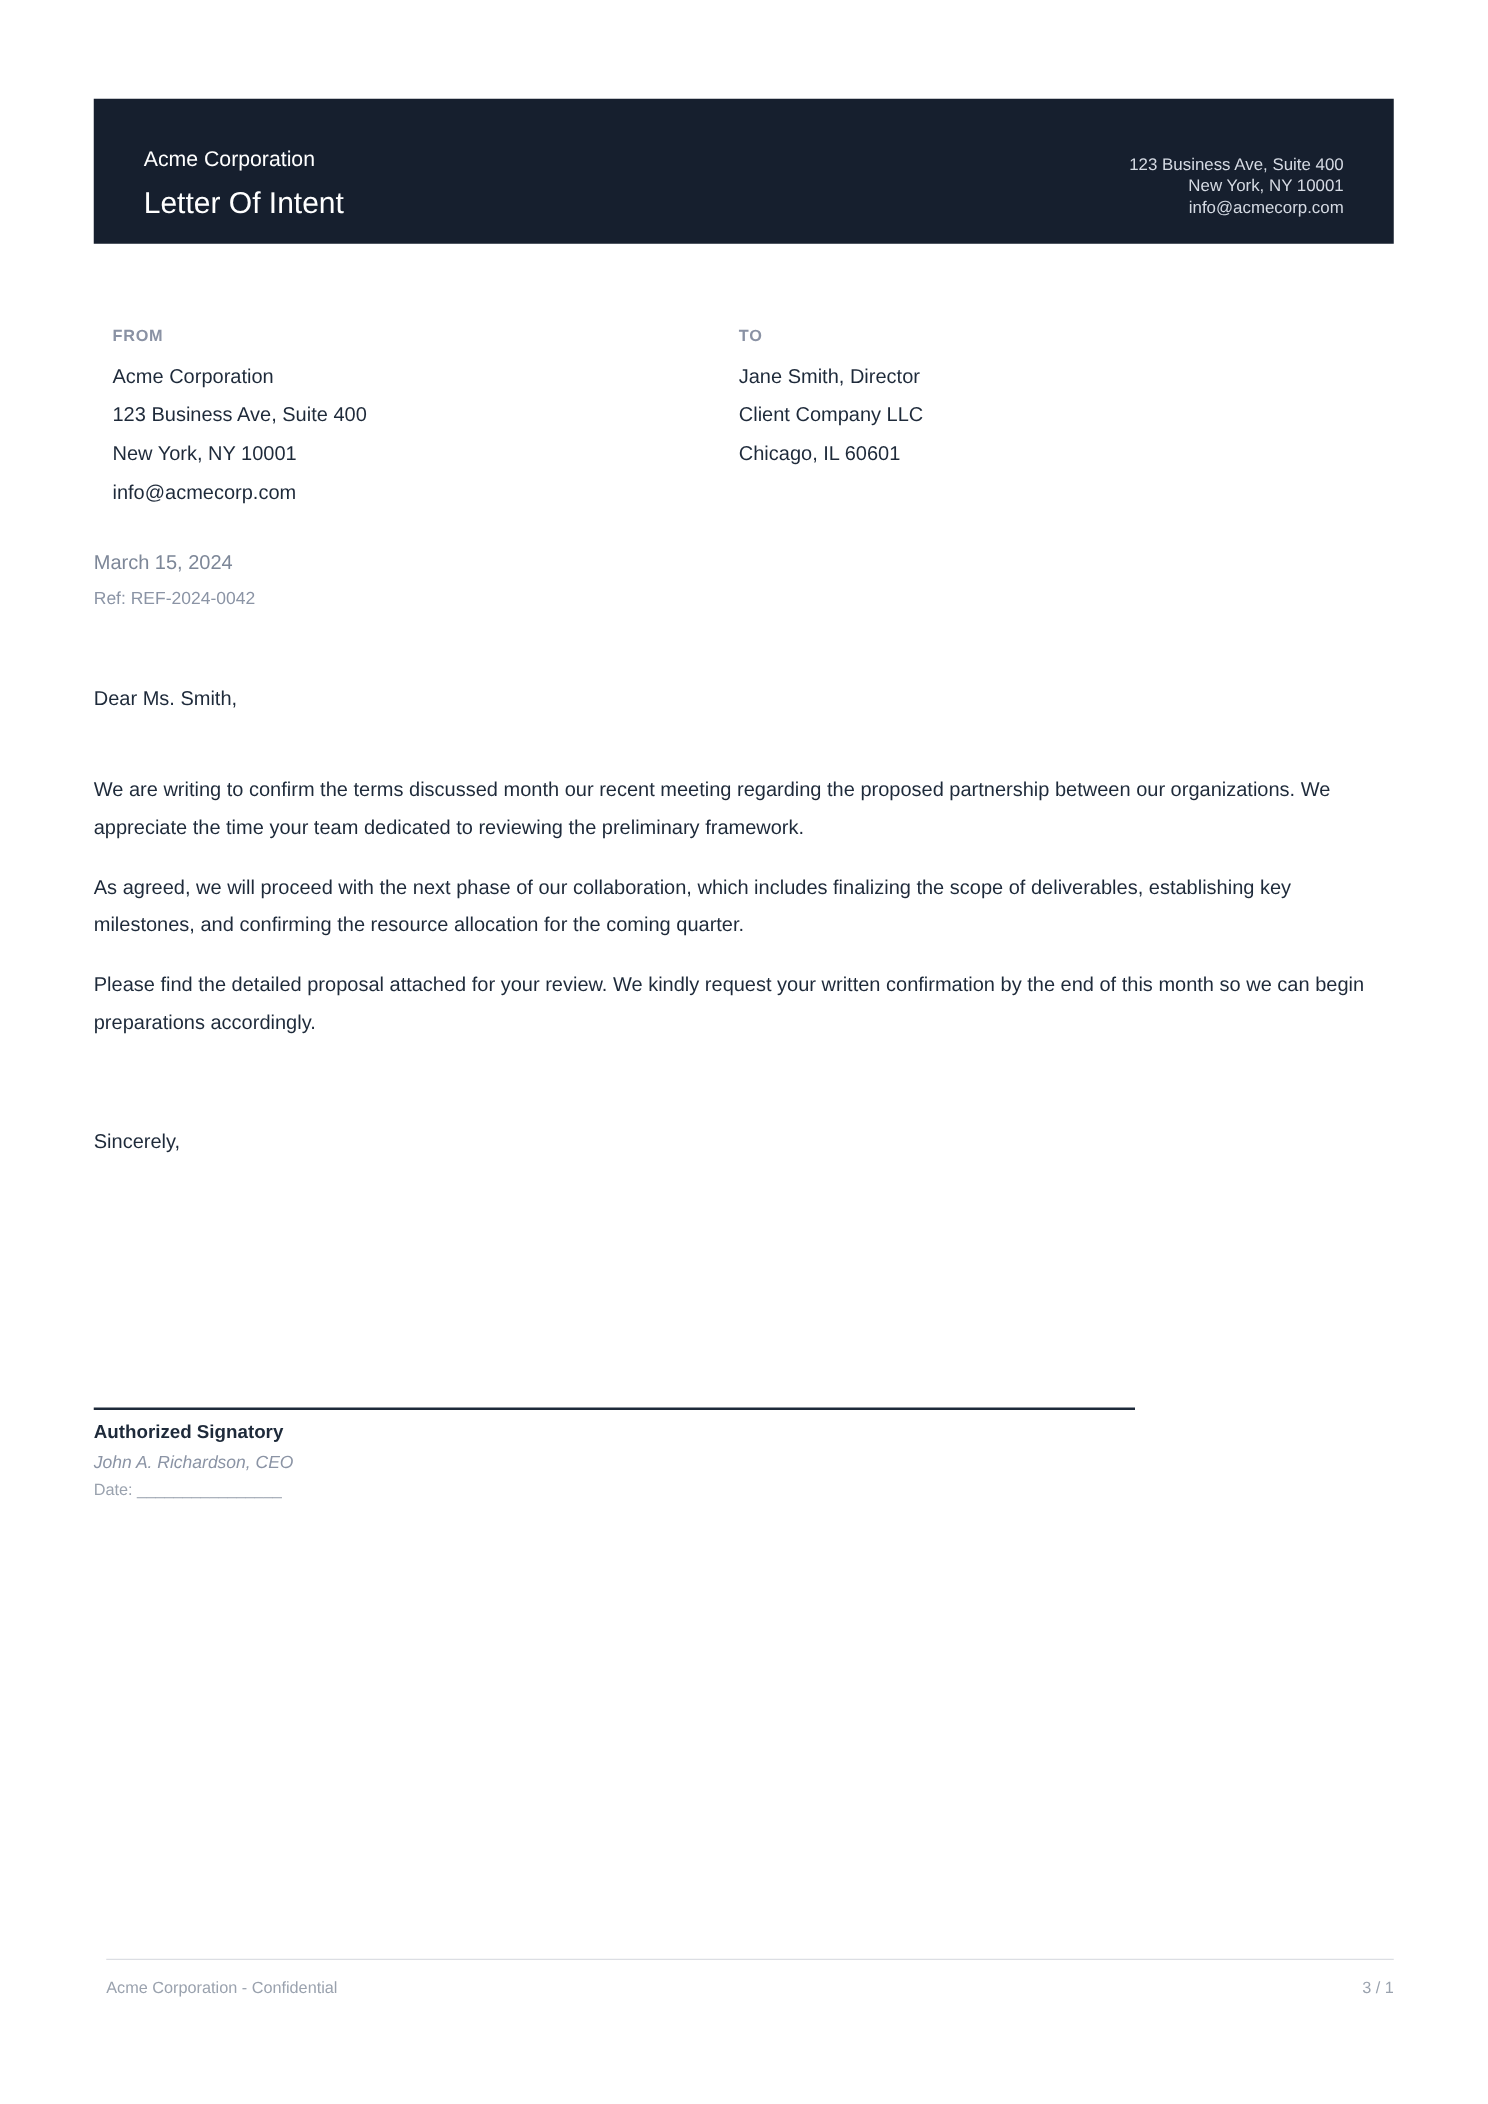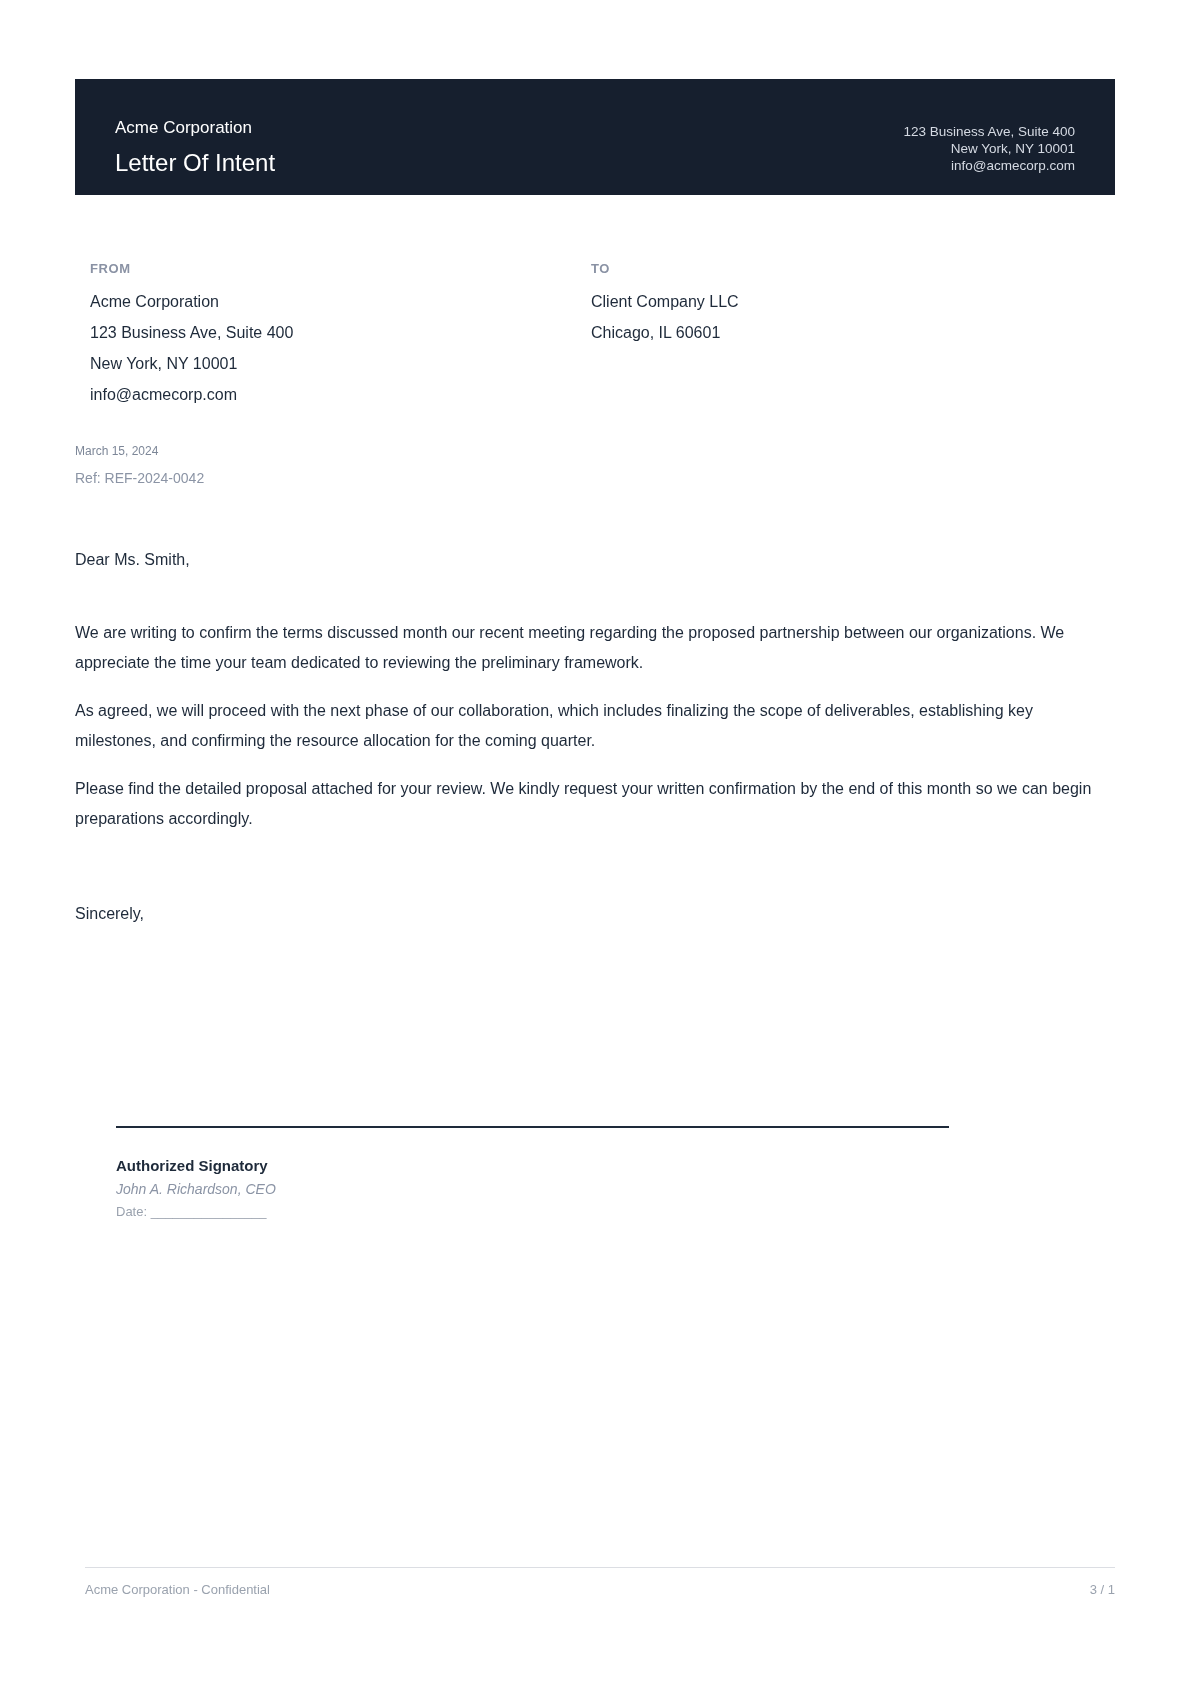--- a/index.html
+++ b/index.html
@@ -62,40 +62,39 @@
   .party-label{
     font-size:13px;font-weight:700;
     color:var(--label);
     letter-spacing:0.6px;
     margin-bottom:10px;
   }
   .party-line{font-size:16px;line-height:31px;color:var(--body_text);}
 
   
   .date-block{margin-top:30px;}
-  .date-line{font-size:12px;color:var(--date_text);line-height:22px;}
+  .date-line{font-size:16px;color:var(--date_text);line-height:22px;}
   .ref-line{font-size:14px;color:var(--muted);line-height:20px;margin-top:6px;}
 
   
   .salutation{margin-top:60px;font-size:16px;line-height:24px;}
   .body-copy p{
     font-size:16px;line-height:30px;
     margin-top:18px;
     max-width:1040px;
   }
   .body-copy p:first-child{margin-top:46px;}
   .closing{margin-top:68px;font-size:16px;line-height:24px;}
 
   
   .signature{
     margin-top:200px;
     width:833px;
     border-top:2px solid var(--signature_line);
-    padding-top:28px;
-    margin-left:41px;
+    padding-top:8px;
   }
   .signatory-title{font-size:15px;font-weight:700;color:var(--body_text);line-height:20px;}
   .signatory-name{font-size:14px;color:var(--muted);line-height:22px;margin-top:2px;font-style:italic;}
   .signatory-date{font-size:13px;color:var(--footer_text);line-height:20px;margin-top:2px;}
 
   
   .footer{
     position:absolute;
     left:85px;right:75px;bottom:85px;
     border-top:1px solid var(--rule);
@@ -124,20 +123,21 @@
   <div class="parties">
     <div class="party">
       <div class="party-label">FROM</div>
       <div class="party-line">Acme Corporation</div>
       <div class="party-line">123 Business Ave, Suite 400</div>
       <div class="party-line">New York, NY 10001</div>
       <div class="party-line">info@acmecorp.com</div>
     </div>
     <div class="party">
       <div class="party-label">TO</div>
+      <div class="party-line">Jane Smith, Director</div>
       <div class="party-line">Client Company LLC</div>
       <div class="party-line">Chicago, IL 60601</div>
     </div>
   </div>
 
   <div class="date-block">
     <div class="date-line">March 15, 2024</div>
     <div class="ref-line">Ref: REF-2024-0042</div>
   </div>
 

